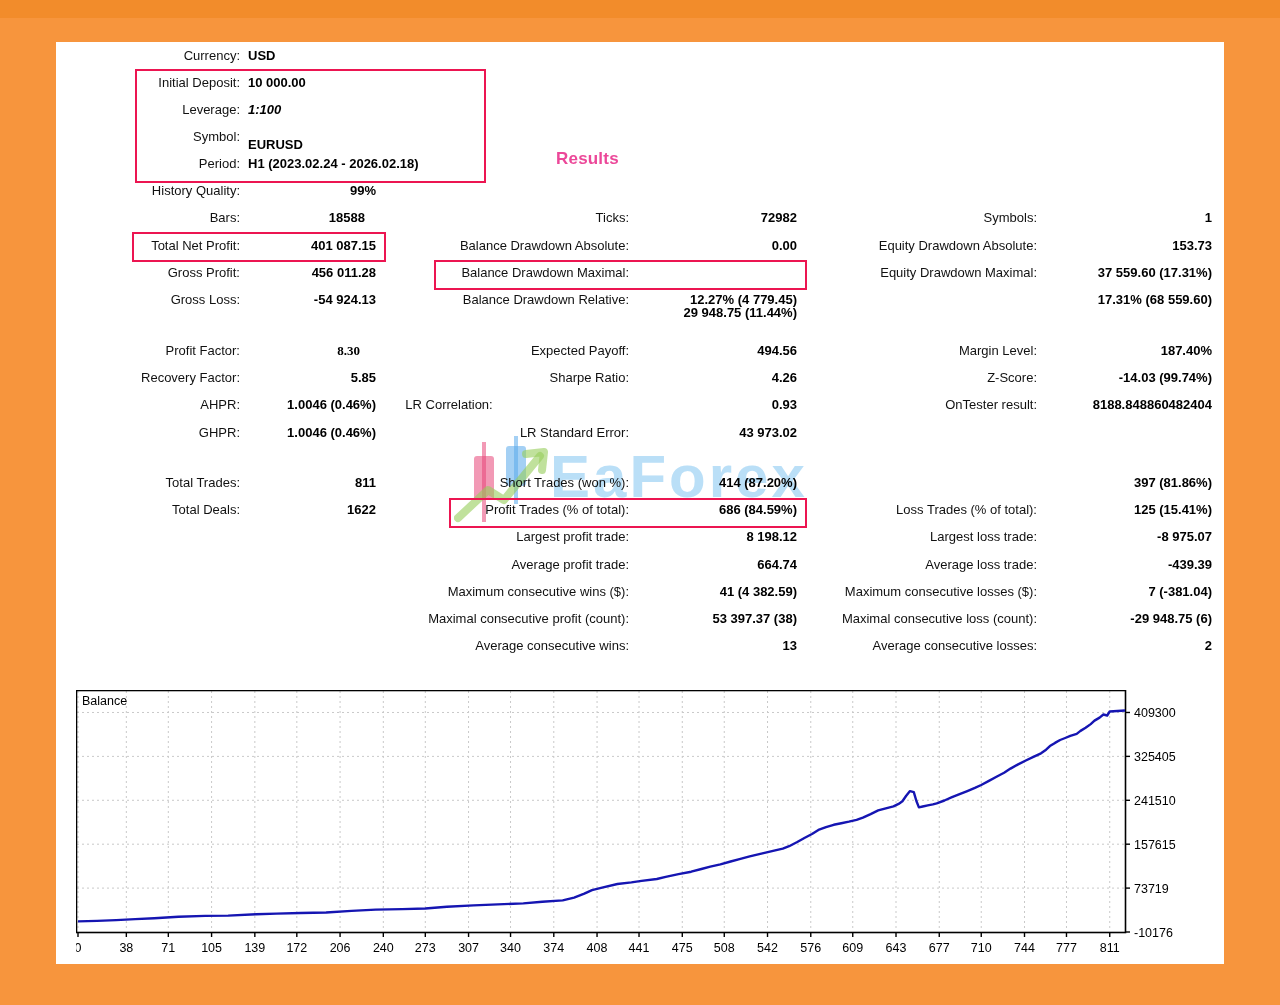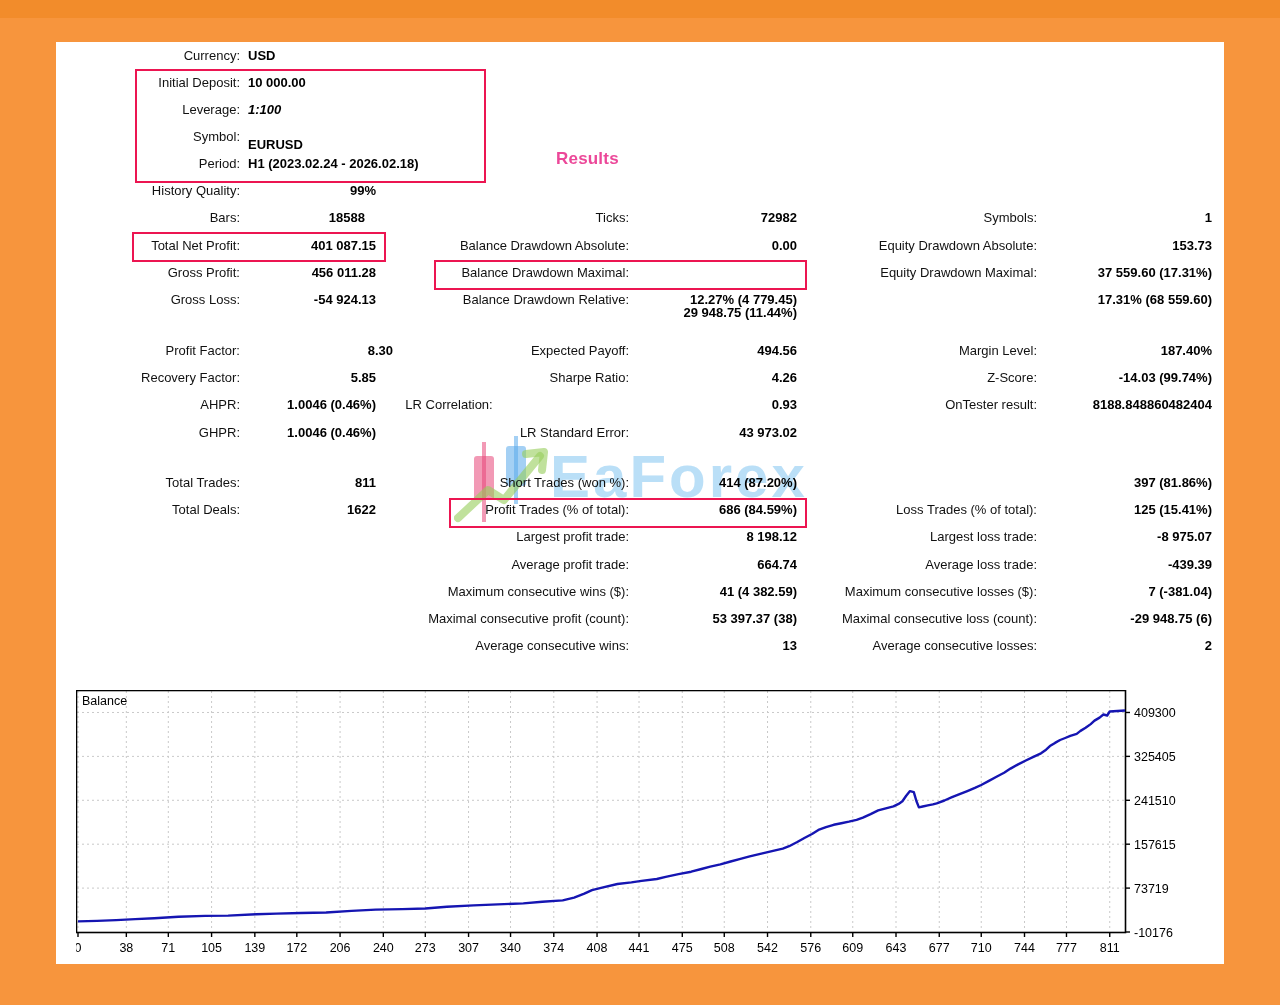--- a/index.html
+++ b/index.html
@@ -85,21 +85,21 @@
       <div class="stat-value" style="top: 141px; left: 60px;">99%</div>
       <div class="stat-label" style="left: -176px; top: 168px;">Bars:</div>
       <div class="stat-value" style="top: 168px; left: 49px;">18588</div>
       <div class="stat-label" style="left: -176px; top: 196px;">Total Net Profit:</div>
       <div class="stat-value" style="top: 196px; left: 60px;">401 087.15</div>
       <div class="stat-label" style="left: -176px; top: 223px;">Gross Profit:</div>
       <div class="stat-value" style="top: 223px; left: 60px;">456 011.28</div>
       <div class="stat-label" style="left: -176px; top: 250px;">Gross Loss:</div>
       <div class="stat-value" style="top: 250px; left: 60px;">-54 924.13</div>
       <div class="stat-label" style="left: -176px; top: 301px;">Profit Factor:</div>
-      <div class="stat-value" style="top: 301px; left: 77px;">8.30</div>
+      <div class="stat-value" style="top: 301px; left: 44px; font-family: Liberation Serif, serif;">8.30</div>
       <div class="stat-label" style="left: -176px; top: 328px;">Recovery Factor:</div>
       <div class="stat-value" style="top: 328px; left: 60px;">5.85</div>
       <div class="stat-label" style="left: -176px; top: 355px;">AHPR:</div>
       <div class="stat-value" style="top: 355px; left: 60px;">1.0046 (0.46%)</div>
       <div class="stat-label" style="left: -176px; top: 383px;">GHPR:</div>
       <div class="stat-value" style="top: 383px; left: 60px;">1.0046 (0.46%)</div>
       <div class="stat-label" style="left: -176px; top: 433px;">Total Trades:</div>
       <div class="stat-value" style="top: 433px; left: 60px;">811</div>
       <div class="stat-label" style="left: -176px; top: 460px;">Total Deals:</div>
       <div class="stat-value" style="top: 460px; left: 60px;">1622</div>

